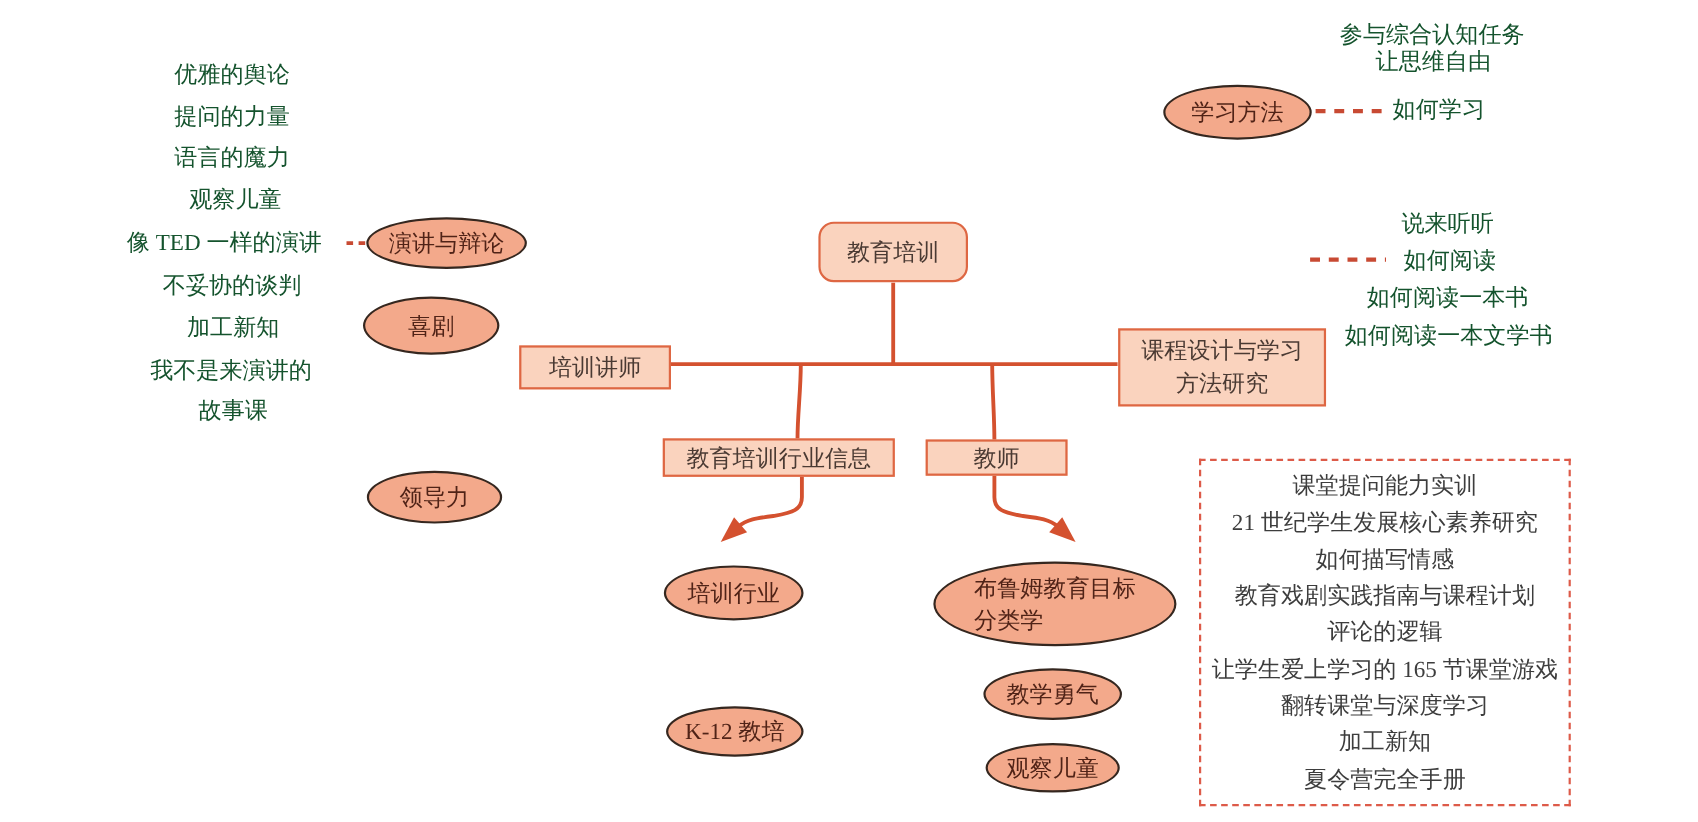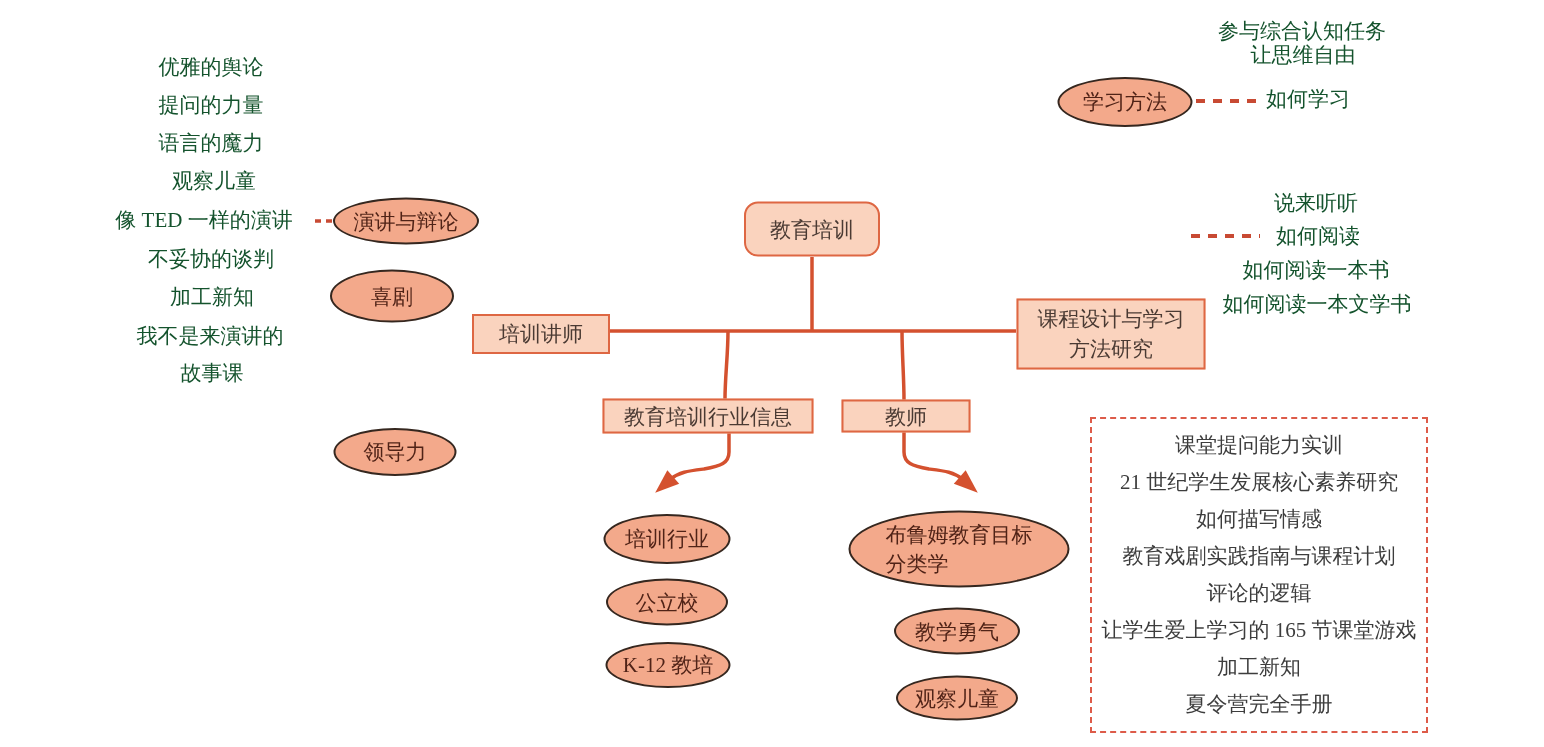--- a/index.html
+++ b/index.html
@@ -78,21 +78,20 @@
   <div class="rbox" style="left:708px;top:416px;width:211px;height:35px">教育培训行业信息</div>
   <div class="rbox" style="left:906px;top:416px;width:129px;height:33px">教师</div>
   <div class="rbox" style="left:1111px;top:334px;width:189px;height:71px">
     <div class="two-line">
       <div>课程设计与学习</div>
       <div>方法研究</div>
     </div>
   </div>
 
   <div class="ellipse" style="left:667px;top:539px;width:127px;height:50px">培训行业</div>
-  <div class="ellipse" style="left:667px;top:602px;width:122px;height:47px">公立校</div>
   <div class="ellipse" style="left:668px;top:665px;width:125px;height:46px">K-12 教培</div>
 
   <div class="ellipse" style="left:959px;top:549px;width:221px;height:77px">
     <div class="two-line">
       <div>布鲁姆教育目标</div>
       <div>分类学</div>
     </div>
   </div>
   <div class="ellipse" style="left:957px;top:631px;width:126px;height:47px">教学勇气</div>
   <div class="ellipse" style="left:957px;top:698px;width:122px;height:45px">观察儿童</div>
@@ -107,17 +106,18 @@
   <div class="txt" style="left:1316px;top:271px">如何阅读一本书</div>
   <div class="txt" style="left:1317px;top:305px">如何阅读一本文学书</div>
 
   <div class="dashed-panel">
     <div class="row">课堂提问能力实训</div>
     <div class="row">21 世纪学生发展核心素养研究</div>
     <div class="row">如何描写情感</div>
     <div class="row">教育戏剧实践指南与课程计划</div>
     <div class="row">评论的逻辑</div>
     <div class="row">让学生爱上学习的 165 节课堂游戏</div>
+    <div class="row">翻转课堂与深度学习</div>
     <div class="row">加工新知</div>
     <div class="row">夏令营完全手册</div>
   </div>
 
 </div>
 
 </body></html>

